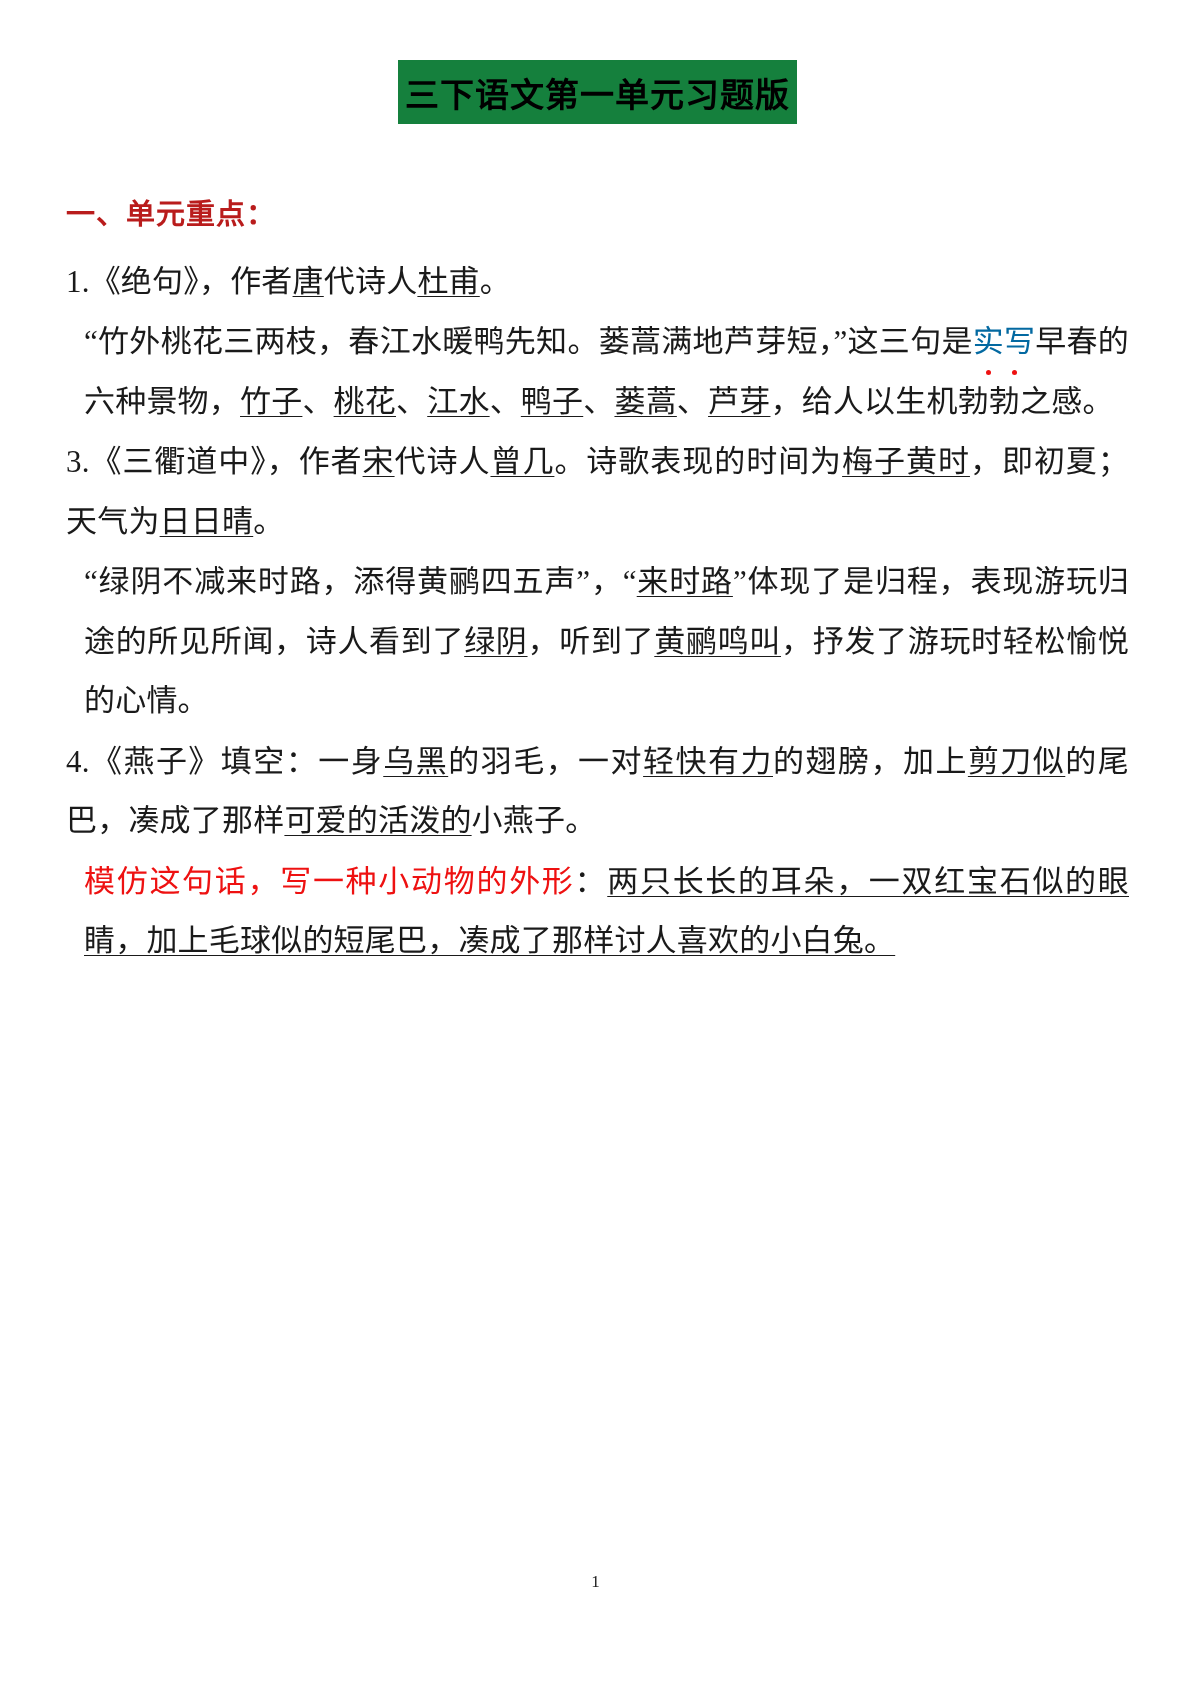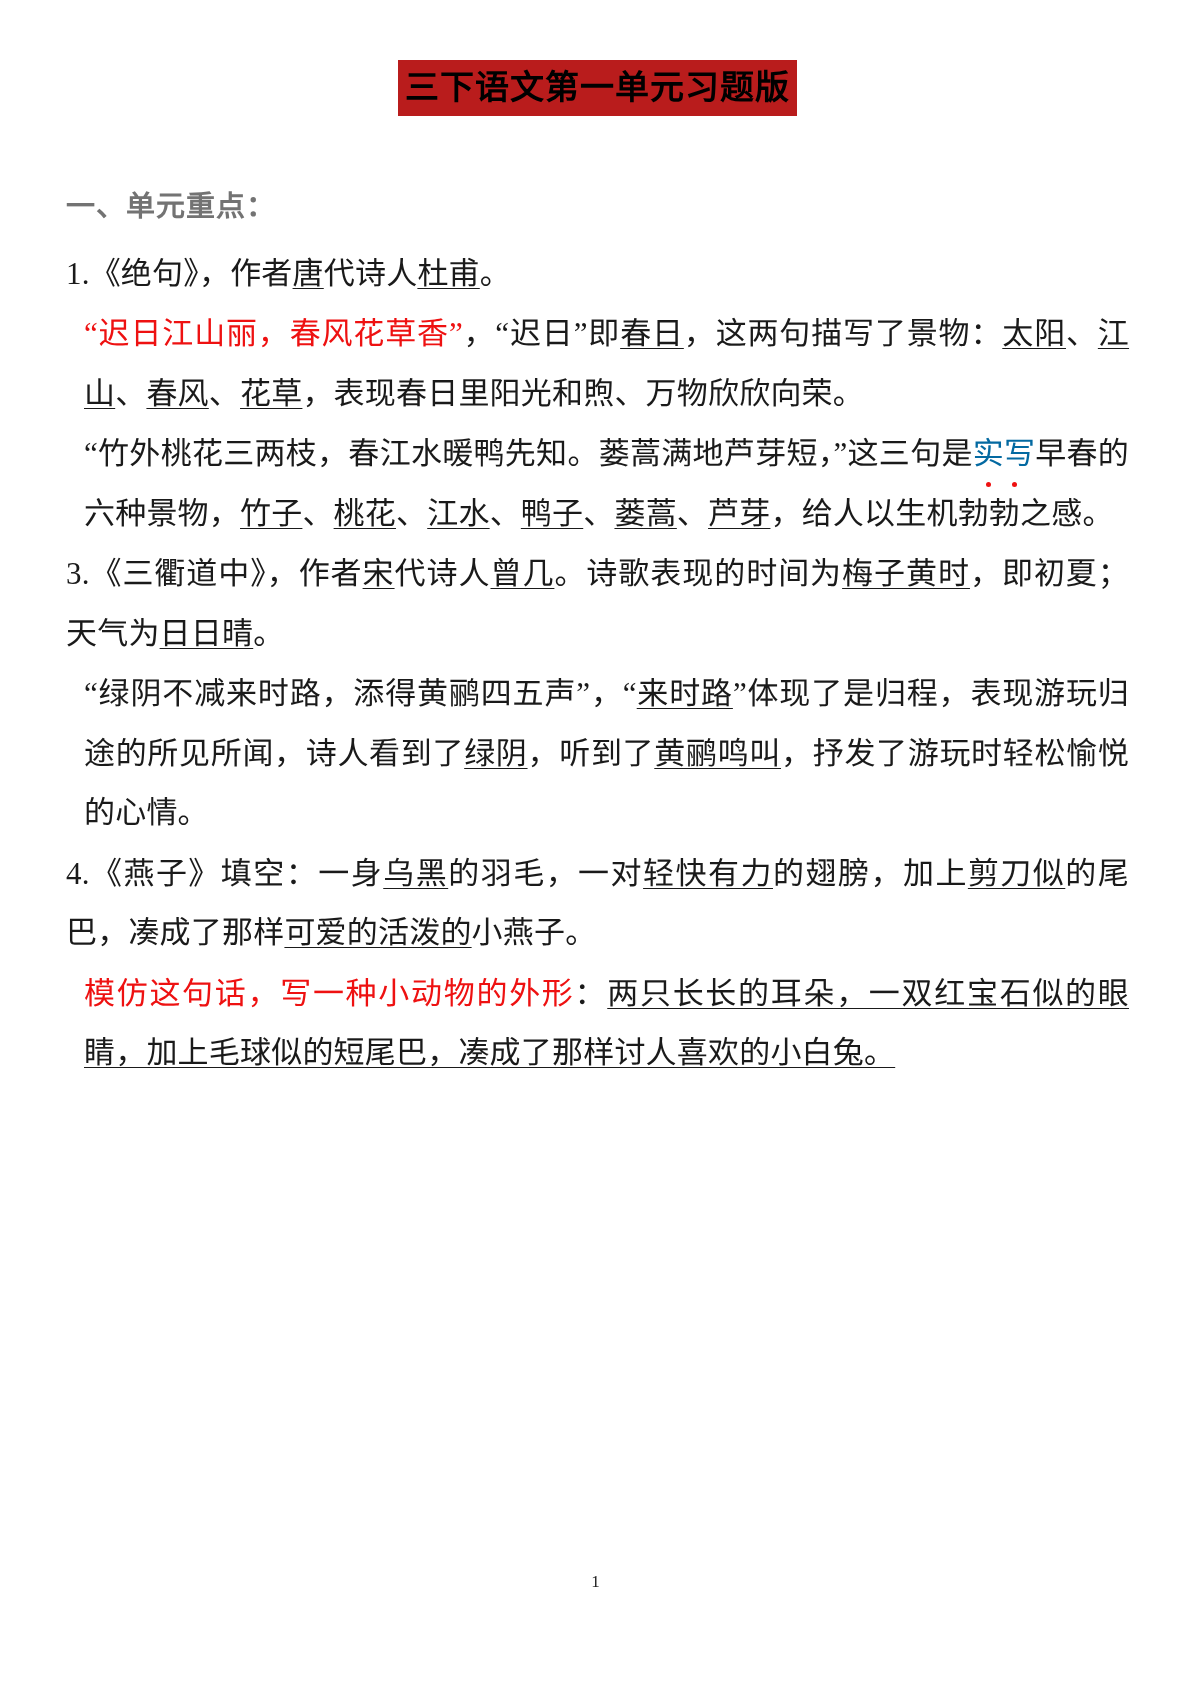--- a/index.html
+++ b/index.html
@@ -24,33 +24,33 @@
     position: relative;
   }
 
   
   .title-row {
     text-align: center;
     margin: 14px 0 0 0;
   }
   .doc-title {
     display: inline-block;
-    background: #b91c1c;
+    background: #15803d;
     color: #000000;
     font-size: 34px;
     font-weight: bold;
     line-height: 1.38;
     letter-spacing: 1px;
-    padding: 5px 7px 4px 7px;
+    padding: 13px 7px 4px 7px;
     font-family: "Liberation Serif", "DejaVu Serif", serif;
   }
 
   
   .section-heading {
-    color: #737373;
+    color: #b91c1c;
     font-weight: bold;
     font-size: 29px;
     letter-spacing: 1px;
     margin: 72px 0 4px 0;
     line-height: 1.3;
   }
 
   
   .body-block {
     margin-top: 18px;
@@ -118,21 +118,20 @@
 
   <div class="title-row">
     <span class="doc-title">三下语文第一单元习题版</span>
   </div>
 
   <div class="section-heading">一、单元重点：</div>
 
   <div class="body-block">
     <div id="lines-container">
         <p class="para"><span>1.《绝句》，作者</span><span class="u">唐</span><span>代诗人</span><span class="u">杜甫</span><span>。</span></p>
-        <p class="para hang"><span class="red">“迟日江山丽，春风花草香”</span><span>，“迟日”即</span><span class="u">春日</span><span>，这两句描写了景物：</span><span class="u">太阳</span><span>、</span><span class="u">江山</span><span>、</span><span class="u">春风</span><span>、</span><span class="u">花草</span><span>，表现春日里阳光和煦、万物欣欣向荣。</span></p>
         <p class="para hang"><span>“竹外桃花三两枝，春江水暖鸭先知。蒌蒿满地芦芽短，”这三句是</span><span class="dot-em">实写</span><span>早春的六种景物，</span><span class="u">竹子</span><span>、</span><span class="u">桃花</span><span>、</span><span class="u">江水</span><span>、</span><span class="u">鸭子</span><span>、</span><span class="u">蒌蒿</span><span>、</span><span class="u">芦芽</span><span>，给人以生机勃勃之感。</span></p>
         <p class="para"><span>3.《三衢道中》，作者</span><span class="u">宋</span><span>代诗人</span><span class="u">曾几</span><span>。诗歌表现的时间为</span><span class="u">梅子黄时</span><span>，即初夏；天气为</span><span class="u">日日晴</span><span>。</span></p>
         <p class="para hang"><span>“绿阴不减来时路，添得黄鹂四五声”，“</span><span class="u">来时路</span><span>”体现了是归程，表现游玩归途的所见所闻，诗人看到了</span><span class="u">绿阴</span><span>，听到了</span><span class="u">黄鹂鸣叫</span><span>，抒发了游玩时轻松愉悦的心情。</span></p>
         <p class="para"><span>4.《燕子》填空：一身</span><span class="u">乌黑</span><span>的羽毛，一对</span><span class="u">轻快有力</span><span>的翅膀，加上</span><span class="u">剪刀似</span><span>的尾巴，凑成了那样</span><span class="u">可爱的活泼的</span><span>小燕子。</span></p>
         <p class="para hang"><span class="red-b">模仿这句话，写一种小动物的外形</span><span>：</span><span class="u">两只长长的耳朵，一双红宝石似的眼睛，加上毛球似的短尾巴，凑成了那样讨人喜欢的小白兔。</span></p>
       </div>
   </div>
 
   <div class="page-number">1</div>
 

